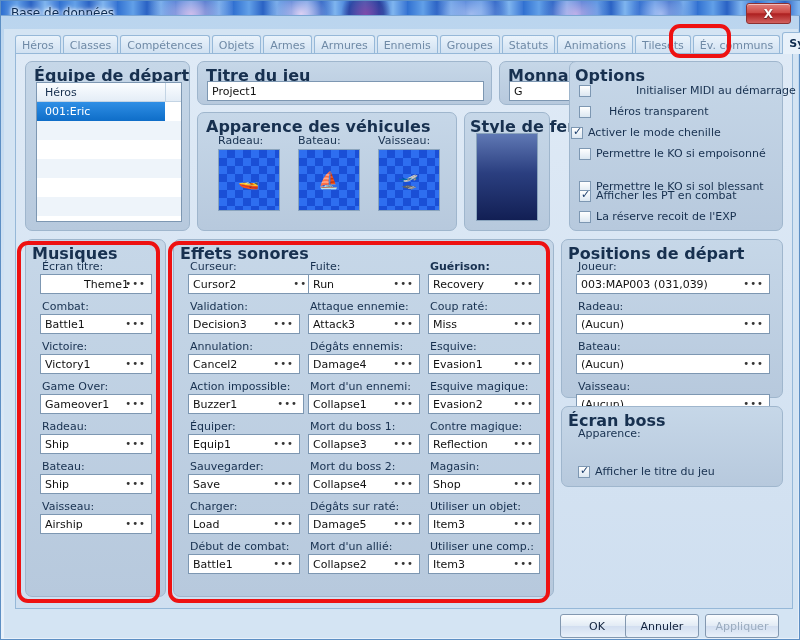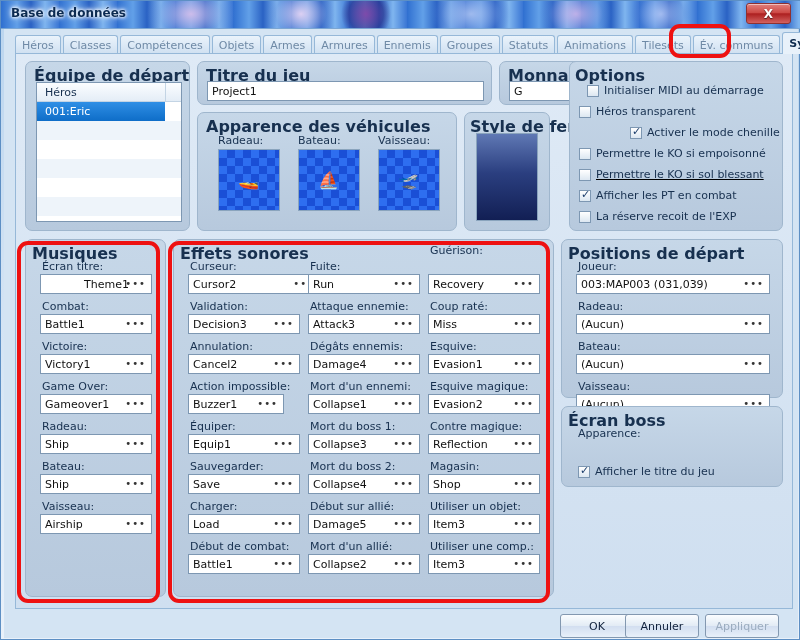--- a/index.html
+++ b/index.html
@@ -11,33 +11,32 @@
   }
   body { background: #6ba7e0; }
 
   
   .window {
     position: absolute; left: 0; top: 0; width: 800px; height: 640px;
     background: linear-gradient(180deg,#b9d4ee 0%, #cfe1f3 40%, #e9f1fa 100%);
     border: 1px solid #5d8fc4;
   }
   .titlebar {
-    position: absolute; left: 0; top: 0; width: 800px; height: 28px;
+    position: absolute; left: 0; top: 0; width: 800px; height: 15px;
     overflow: hidden;
     background:
       radial-gradient(ellipse 45px 30px at 190px 13px, rgba(210,190,235,.95) 0%, rgba(120,150,220,.2) 70%, transparent 100%),
       radial-gradient(ellipse 34px 28px at 300px 13px, rgba(235,215,245,.9) 0%, rgba(110,140,215,.25) 75%, transparent 100%),
       radial-gradient(ellipse 25px 26px at 365px 13px, rgba(130,60,160,.85) 0%, rgba(40,30,120,.5) 70%, transparent 100%),
       radial-gradient(ellipse 40px 28px at 470px 13px, rgba(190,205,245,.75) 0%, rgba(90,130,215,.3) 75%, transparent 100%),
       radial-gradient(ellipse 36px 27px at 575px 13px, rgba(215,185,235,.8) 0%, rgba(95,135,215,.25) 75%, transparent 100%),
       radial-gradient(ellipse 30px 27px at 660px 13px, rgba(200,210,250,.7) 0%, rgba(85,125,210,.3) 75%, transparent 100%),
       repeating-linear-gradient(90deg,
         #2f6fd0 0px, #62a0e8 16px, #2a62c4 30px, #7fb5ef 44px, #3a76d4 58px);
     border-bottom: 1px solid #7ba6d4;
-    font-weight: bold;
   }
   .titlebar-label {
     position: absolute; left: 10px; top: 5px;
     font-size: 12px; color: #0c2b52;
     text-shadow: 0 0 4px #ffffff, 0 0 7px #ffffff, 0 0 3px #ffffff;
     font-family: "DejaVu Sans", "Liberation Sans", sans-serif;
   }
   .close-btn {
     position: absolute; right: 8px; top: 2px; width: 45px; height: 21px;
     border: 1px solid #8d3131; border-radius: 3px;
@@ -304,37 +303,37 @@
       </div>
 
       <div class="group" style="left:448px; top:58px; width:86px; height:119px;">
         <div class="g-title" style="left:5px;">Style de fenêtres</div>
         <div class="wstyle" style="left:11px; top:20px;"></div>
       </div>
 
       <div class="group" style="left:553px; top:7px; width:214px; height:170px;">
         <div class="g-title" style="left:5px;">Options</div>
         <div id="options-list">
-            <div class="cbrow" style="left: 17px; top: 22px;">
+            <div class="cbrow" style="left: 9px; top: 22px; gap: 40px;">
               <span class="cbox"></span>
               <span class="cblabel">Initialiser MIDI au démarrage</span>
             </div>
-            <div class="cbrow" style="left: 9px; top: 43px;">
+            <div class="cbrow" style="left: 9px; top: 43px; gap: 13px;">
               <span class="cbox"></span>
               <span class="cblabel">Héros transparent</span>
             </div>
-            <div class="cbrow" style="left: 17px; top: 64px; padding-left: 43px;">
+            <div class="cbrow" style="left: 1px; top: 64px;">
               <span class="cbox checked"></span>
               <span class="cblabel">Activer le mode chenille</span>
             </div>
             <div class="cbrow" style="left: 9px; top: 85px;">
               <span class="cbox"></span>
               <span class="cblabel">Permettre le KO si empoisonné</span>
             </div>
-            <div class="cbrow" style="left: 9px; top: 106px; text-decoration: underline;">
+            <div class="cbrow" style="left: 9px; top: 118px;">
               <span class="cbox"></span>
               <span class="cblabel">Permettre le KO si sol blessant</span>
             </div>
             <div class="cbrow" style="left: 9px; top: 127px;">
               <span class="cbox checked"></span>
               <span class="cblabel">Afficher les PT en combat</span>
             </div>
             <div class="cbrow" style="left: 9px; top: 148px;">
               <span class="cbox"></span>
               <span class="cblabel">La réserve recoit de l'EXP</span>
@@ -395,21 +394,21 @@
             <div class="tbox" style="left: 14px; top: 74px; width: 112px;">
               <span>Decision3</span>
               <span class="dots"></span>
             </div>
             <div class="flat-label" style="left: 16px; top: 100px;">Annulation:</div>
             <div class="tbox" style="left: 14px; top: 114px; width: 112px;">
               <span>Cancel2</span>
               <span class="dots"></span>
             </div>
             <div class="flat-label" style="left: 16px; top: 140px;">Action impossible:</div>
-            <div class="tbox" style="left: 14px; top: 154px; width: 96px;">
+            <div class="tbox" style="left: 14px; top: 154px; width: 116px;">
               <span>Buzzer1</span>
               <span class="dots"></span>
             </div>
             <div class="flat-label" style="left: 16px; top: 180px;">Équiper:</div>
             <div class="tbox" style="left: 14px; top: 194px; width: 112px;">
               <span>Equip1</span>
               <span class="dots"></span>
             </div>
             <div class="flat-label" style="left: 16px; top: 220px;">Sauvegarder:</div>
             <div class="tbox" style="left: 14px; top: 234px; width: 112px;">
@@ -451,33 +450,33 @@
             <div class="flat-label" style="left: 136px; top: 180px;">Mort du boss 1:</div>
             <div class="tbox" style="left: 134px; top: 194px; width: 112px;">
               <span>Collapse3</span>
               <span class="dots"></span>
             </div>
             <div class="flat-label" style="left: 136px; top: 220px;">Mort du boss 2:</div>
             <div class="tbox" style="left: 134px; top: 234px; width: 112px;">
               <span>Collapse4</span>
               <span class="dots"></span>
             </div>
-            <div class="flat-label" style="left: 136px; top: 260px;">Début sur allié:</div>
+            <div class="flat-label" style="left: 136px; top: 260px;">Dégâts sur raté:</div>
             <div class="tbox" style="left: 134px; top: 274px; width: 112px;">
               <span>Damage5</span>
               <span class="dots"></span>
             </div>
             <div class="flat-label" style="left: 136px; top: 300px;">Mort d'un allié:</div>
             <div class="tbox" style="left: 134px; top: 314px; width: 112px;">
               <span>Collapse2</span>
               <span class="dots"></span>
             </div>
           </div>
         <div id="sfx-col3">
-            <div class="flat-label" style="left: 256px; top: 4px;">Guérison:</div>
+            <div class="flat-label" style="left: 256px; top: 20px; font-weight: bold;">Guérison:</div>
             <div class="tbox" style="left: 254px; top: 34px; width: 112px;">
               <span>Recovery</span>
               <span class="dots"></span>
             </div>
             <div class="flat-label" style="left: 256px; top: 60px;">Coup raté:</div>
             <div class="tbox" style="left: 254px; top: 74px; width: 112px;">
               <span>Miss</span>
               <span class="dots"></span>
             </div>
             <div class="flat-label" style="left: 256px; top: 100px;">Esquive:</div>

